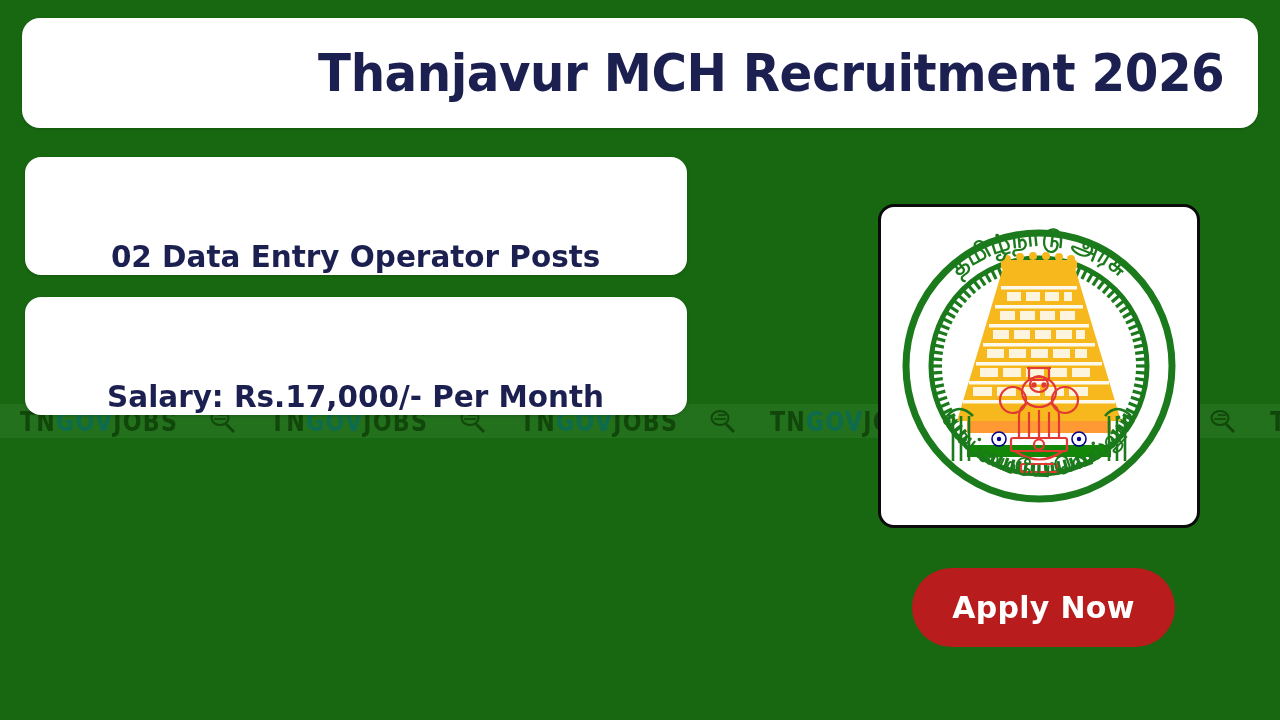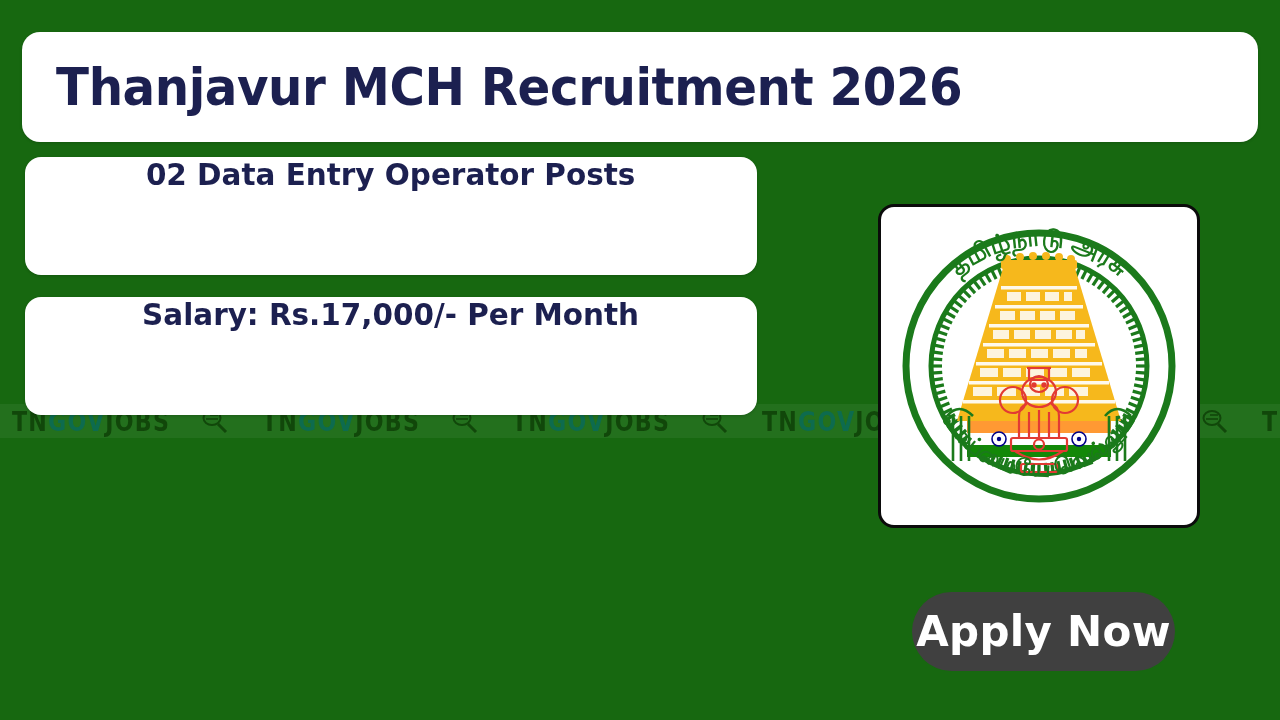--- a/index.html
+++ b/index.html
@@ -31,21 +31,21 @@
     overflow: hidden;
   }
   .wm-tile {
     width: 250px;
     height: 34px;
     flex: 0 0 250px;
     display: flex;
     align-items: center;
     gap: 16px;
     background: rgba(255,255,255,0.055);
-    padding-left: 12px;
+    padding-left: 20px;
     box-sizing: border-box;
   }
   .wm-text {
     font-family: "DejaVu Sans", sans-serif;
     font-weight: 700;
     font-size: 27px;
     letter-spacing: 1.5px;
     line-height: 1;
     transform: scaleX(0.82);
     transform-origin: left center;
@@ -60,28 +60,28 @@
     height: 30px;
     flex: 0 0 30px;
     position: relative;
   }
   .wm-glass svg { display: block; }
 
   
   .title-card {
     position: absolute;
     left: 22px;
-    top: 32px;
+    top: 18px;
     width: 1236px;
     height: 110px;
     background: #ffffff;
     border-radius: 18px;
     display: flex;
     align-items: center;
-    justify-content: flex-start;
+    justify-content: flex-end;
     z-index: 3;
     box-shadow: 0 1px 3px rgba(0,0,0,0.18);
   }
   .title-text {
     color: #1c2050;
     font-family: "DejaVu Sans", sans-serif;
     font-weight: 700;
     font-size: 52px;
     letter-spacing: -0.5px;
     transform: scaleX(0.93);
@@ -90,26 +90,26 @@
 
   
   .cards {
     position: absolute;
     left: 25px;
     top: 157px;
     width: 773px;
     z-index: 3;
   }
   .info-card {
-    width: 732px;
+    width: 662px;
     height: 118px;
     background: #ffffff;
     border-radius: 16px;
     display: flex;
-    align-items: flex-start;
+    align-items: flex-end;
     justify-content: center;
     margin-bottom: 22px;
     box-shadow: 0 1px 3px rgba(0,0,0,0.18);
     box-sizing: border-box;
     padding: 0 31px;
   }
   .info-card:last-child { margin-bottom: 0; }
   .info-text {
     color: #1c2050;
     font-family: "DejaVu Sans", sans-serif;
@@ -137,30 +137,30 @@
     align-items: center;
     justify-content: center;
     overflow: hidden;
   }
   .emblem-svg { display: block; }
 
   
   .apply-btn {
     position: absolute;
     left: 912px;
-    top: 592px;
+    top: 568px;
     width: 263px;
     height: 79px;
-    background: #404040;
+    background: #b91c1c;
     border: none;
     border-radius: 40px;
     color: #ffffff;
     font-family: "DejaVu Sans", sans-serif;
     font-weight: 700;
-    font-size: 42px;
+    font-size: 30px;
     letter-spacing: 0.3px;
     cursor: pointer;
     z-index: 4;
     display: flex;
     align-items: center;
     justify-content: center;
     padding: 0;
   }
 </style>
 </head>

